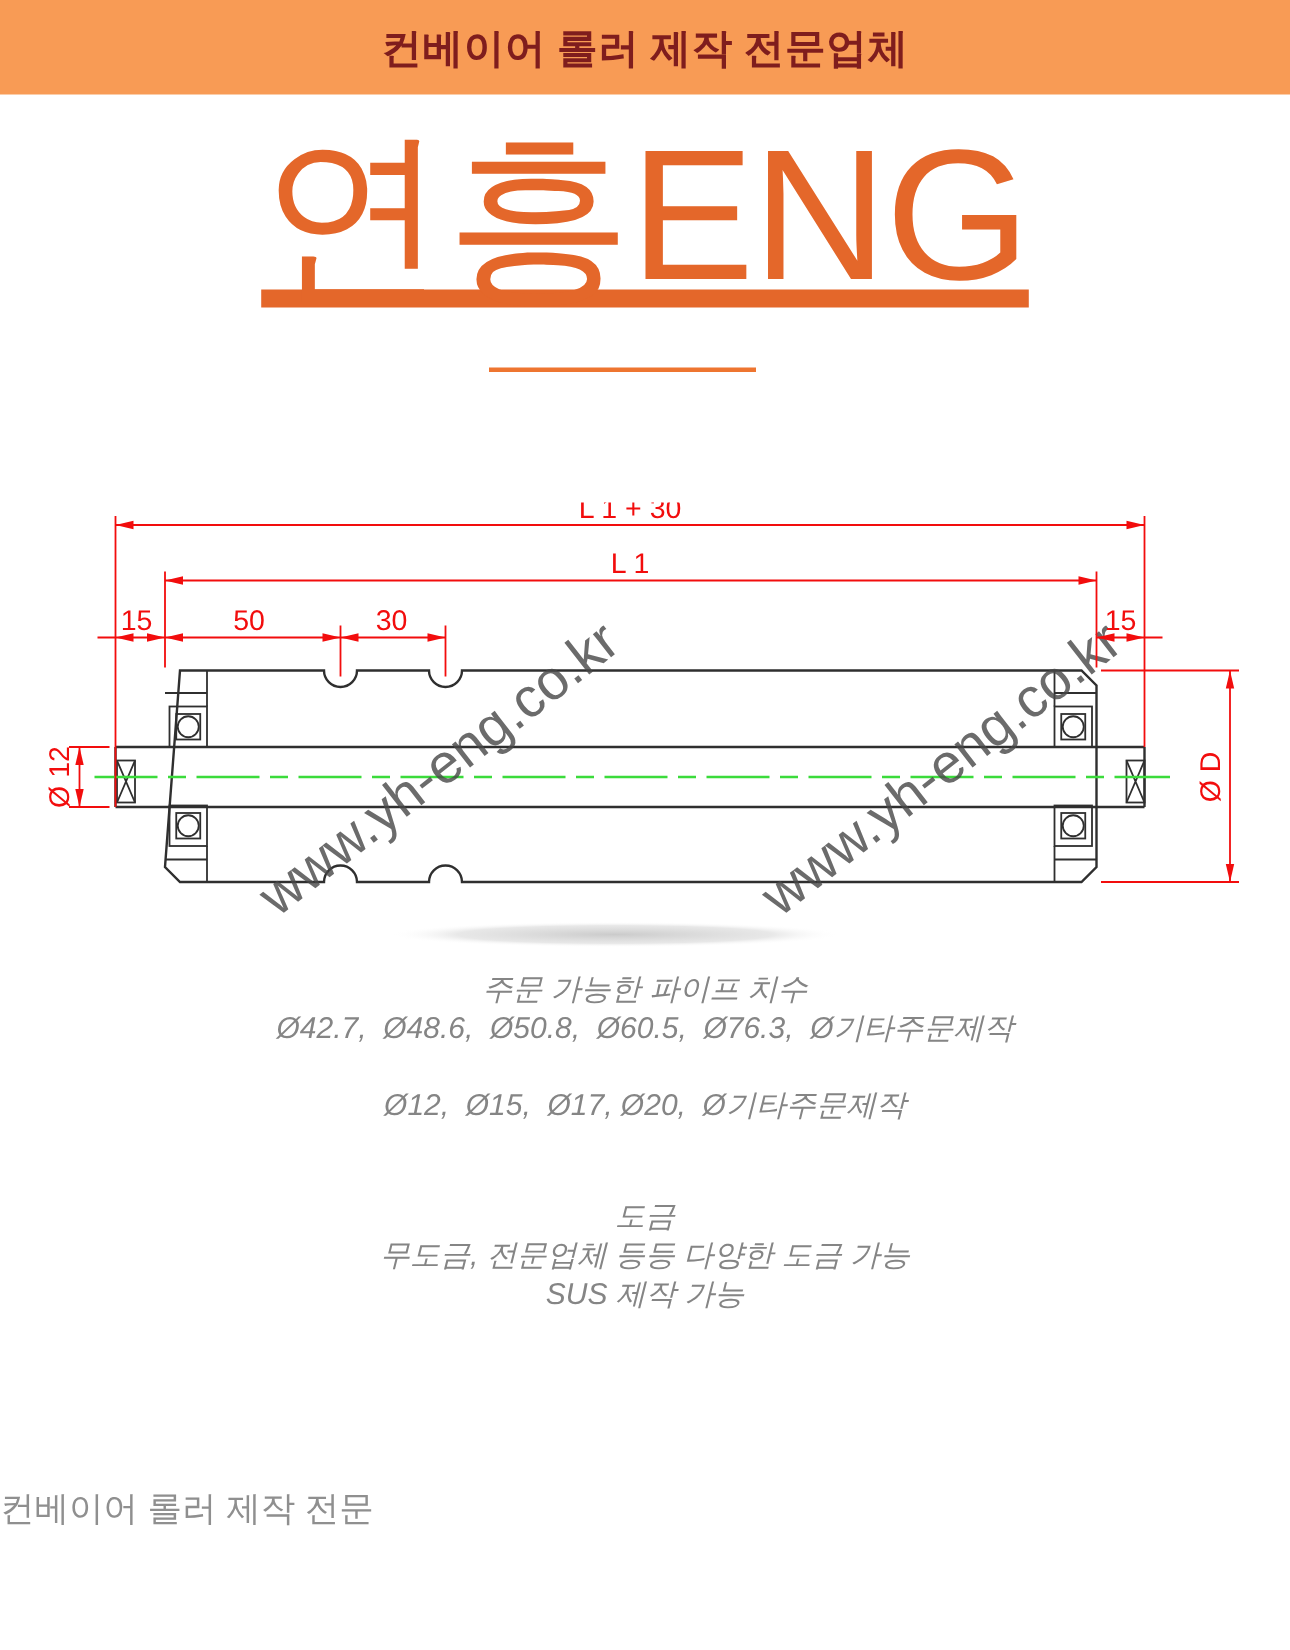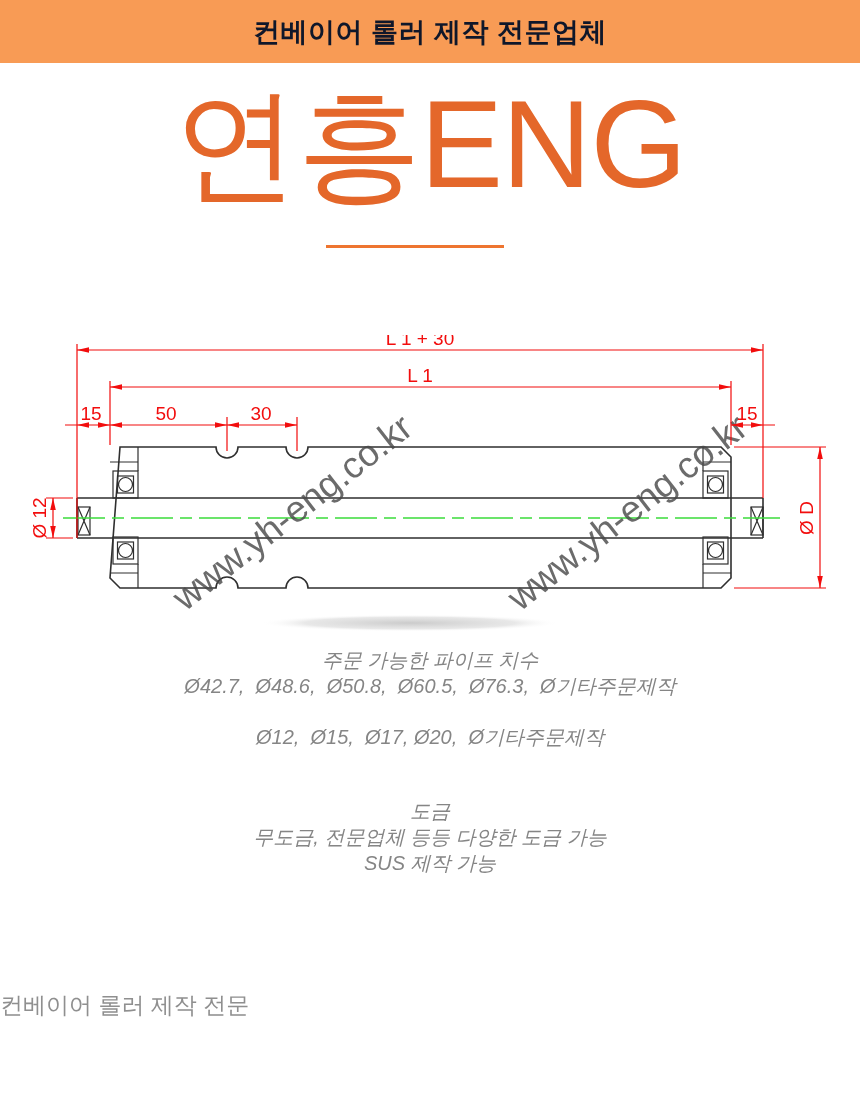--- a/index.html
+++ b/index.html
@@ -1,22 +1,22 @@
 <!DOCTYPE html>
 <html><head>
 <meta charset="utf-8">
 <style>
   html,body{margin:0;padding:0;background:#ffffff;}
   .page{position:relative;width:860px;height:1100px;background:#ffffff;overflow:hidden;
         font-family:"Liberation Sans","DejaVu Sans",sans-serif;}
   .banner{position:absolute;top:0;left:0;width:860px;height:63px;background:#f89b55;
           display:flex;align-items:center;justify-content:center;}
-  .banner span{font-size:27px;font-weight:700;color:#0f172a;letter-spacing:0.5px;}
+  .banner span{font-size:27px;font-weight:700;color:#7f1d1d;letter-spacing:0.5px;font-family:Liberation Serif, serif;}
   .logo{position:absolute;top:68px;left:0;width:860px;text-align:center;
-        font-size:124px;line-height:152px;font-weight:500;color:#e4672a;letter-spacing:-1px;}
+        font-size:124px;line-height:152px;font-weight:500;color:#e4672a;letter-spacing:-1px;text-decoration:underline;}
   .divider{position:absolute;top:245px;left:326px;width:178px;height:3px;background:#ee7530;}
   .product-title{position:absolute;top:288px;left:0;width:860px;margin:0;text-align:center;
         font-size:25px;font-weight:600;color:#f6791d;letter-spacing:10px;text-indent:10px;}
   .drawing{position:absolute;top:335px;left:0;}
   .blk{stroke:#2f2f2f;stroke-width:1.6;fill:none;}
   .blk-thin{stroke:#2f2f2f;stroke-width:1.2;fill:none;}
   .red{stroke:#f20d0d;stroke-width:1.2;fill:none;}
   .redfill{fill:#f20d0d;stroke:none;}
   .redtext{fill:#f20d0d;font-size:19px;font-family:"Liberation Sans",sans-serif;}
   .cline{stroke:#3bdb3b;stroke-width:1.6;fill:none;}

